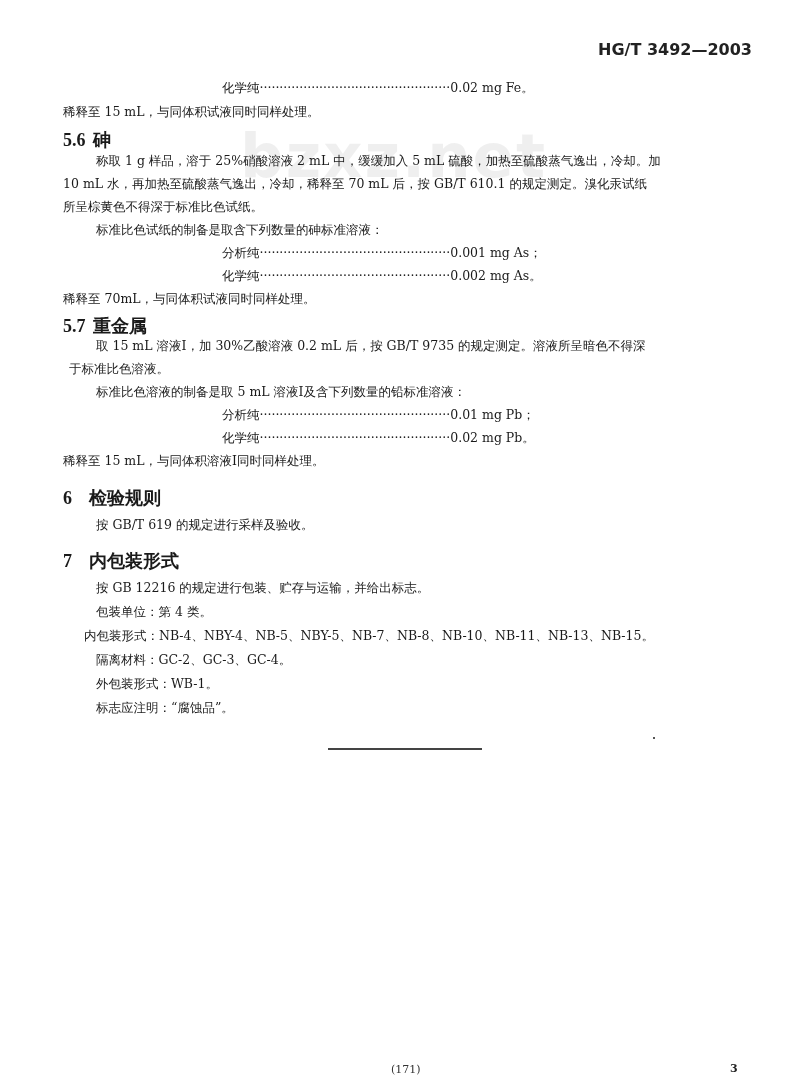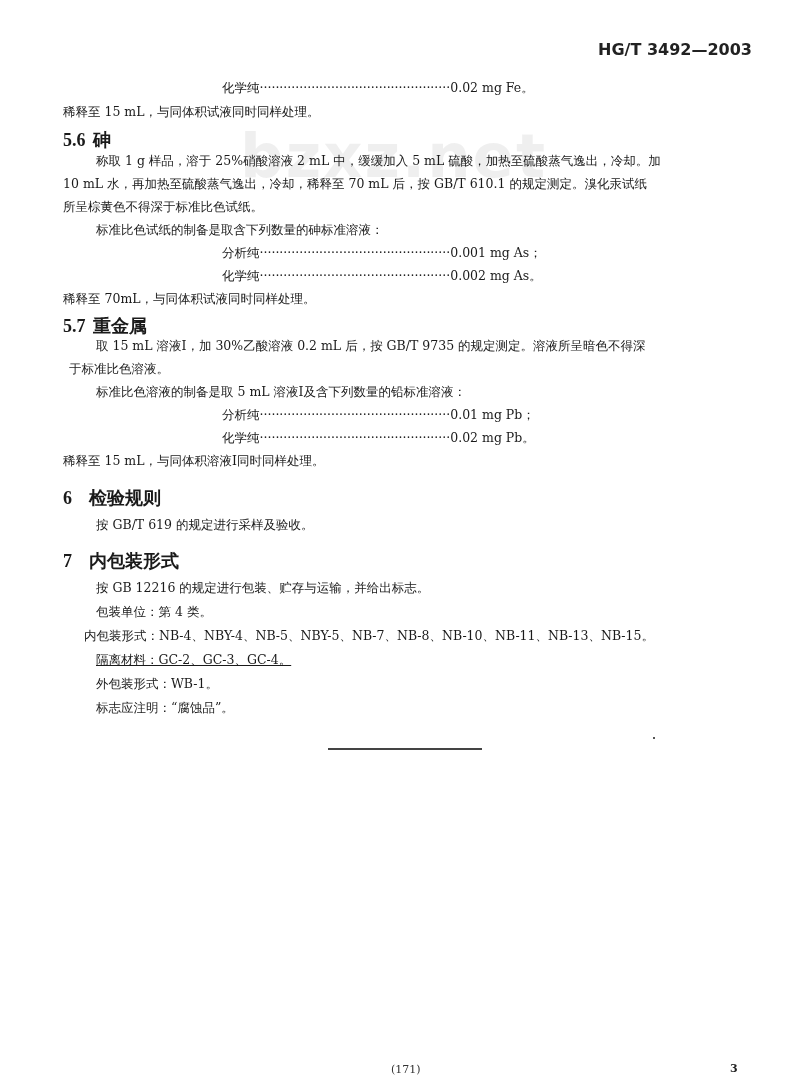--- a/index.html
+++ b/index.html
@@ -82,21 +82,21 @@
   <span class="num">6</span><span>检验规则</span>
 </div>
 <div class="line" style="left:96px; top:517px;">按 GB/T 619 的规定进行采样及验收。</div>
 
 <div class="line heading top" style="left:63px; top:549px;">
   <span class="num">7</span><span>内包装形式</span>
 </div>
 <div class="line" style="left:96px; top:580px;">按 GB 12216 的规定进行包装、贮存与运输，并给出标志。</div>
 <div class="line" style="left:96px; top:604px;">包装单位：第 4 类。</div>
 <div class="line" style="left:84px; top:628px;">内包装形式：NB-4、NBY-4、NB-5、NBY-5、NB-7、NB-8、NB-10、NB-11、NB-13、NB-15。</div>
-<div class="line" style="left:96px; top:652px;text-decoration:underline;">隔离材料：GC-2、GC-3、GC-4。</div>
+<div class="line" style="left:96px; top:652px;">隔离材料：GC-2、GC-3、GC-4。</div>
 <div class="line" style="left:96px; top:676px;">外包装形式：WB-1。</div>
 <div class="line" style="left:96px; top:700px;">标志应注明：“腐蚀品”。</div>
 
 <div class="rule"></div>
 <div class="speck"></div>
 
 <div class="footer-code">(171)</div>
 <div class="page-num">3</div>
 
 </body></html>

